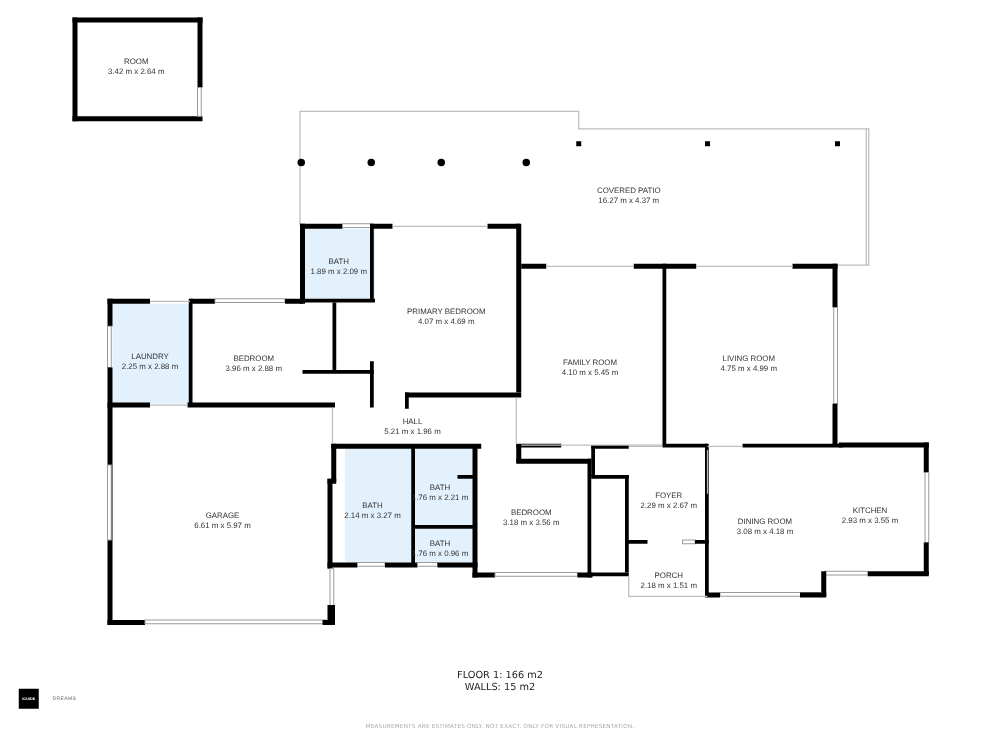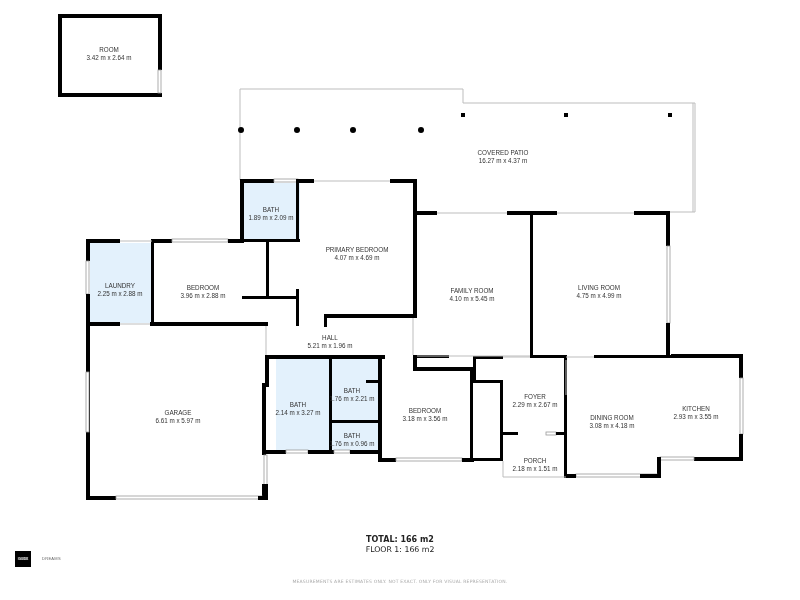--- a/index.html
+++ b/index.html
@@ -228,19 +228,19 @@
 <div class="room-label" style="left:696px;top:405px;">
   <div>KITCHEN</div>
   <div>2.93 m x 3.55 m</div>
 </div>
 <div class="room-label" style="left:535px;top:457px;">
   <div>PORCH</div>
   <div>2.18 m x 1.51 m</div>
 </div>
 
 <div class="summary">
-  <div class="total">TOTAL: 166 m2</div>
   <div>FLOOR 1: 166 m2</div>
+  <div>WALLS: 15 m2</div>
 </div>
 <div class="disclaimer">MEASUREMENTS ARE ESTIMATES ONLY. NOT EXACT. ONLY FOR VISUAL REPRESENTATION.</div>
 
 <div class="brand-logo">IGUIDE</div>
 <div class="brand-text">DREAMS</div>
 
 </body></html>

